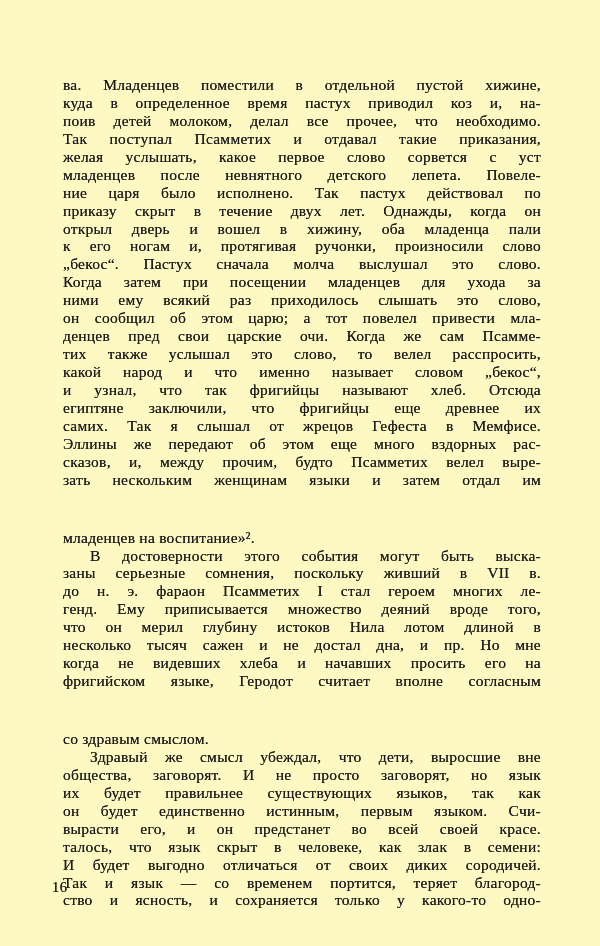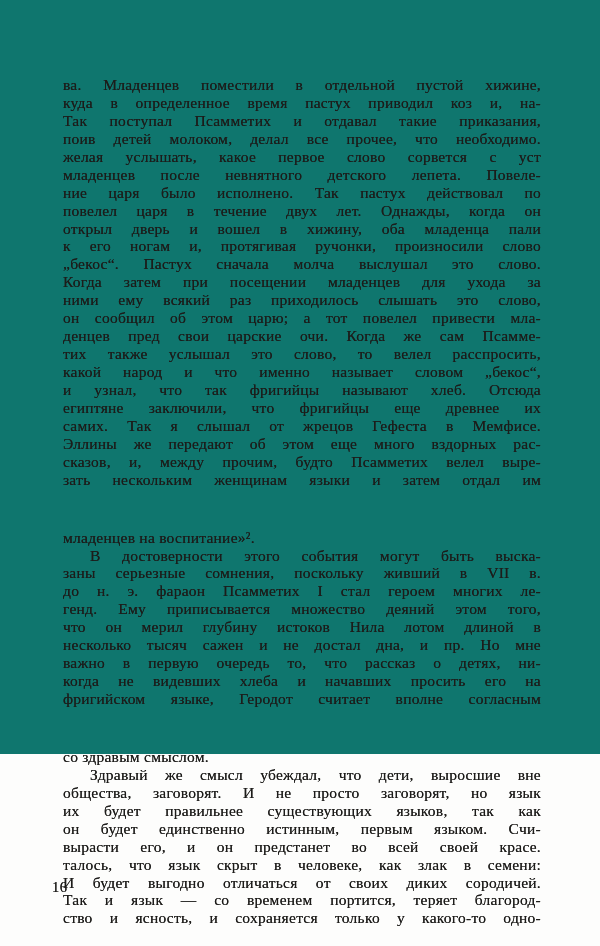--- a/index.html
+++ b/index.html
@@ -10,22 +10,22 @@
     width: 600px;
     height: 946px;
     background: #fdfdfc;
     font-family: "Liberation Serif", "DejaVu Serif", serif;
     color: #1d1c1a;
     overflow: hidden;
   }
   .page {
     position: relative;
     width: 600px;
-    height: 754px;
-    background: #0f766e;
+    height: 946px;
+    background: #fef9c3;
   }
   .text-block {
     position: absolute;
     left: 63px;
     top: 76px;
     width: 478px;
     font-size: 15.5px;
     line-height: 17.95px;
     letter-spacing: 0.25px;
     text-shadow: 0 0 0.4px rgba(25, 24, 22, 0.85);
@@ -57,26 +57,26 @@
   }
 </style>
 </head>
 <body>
 
 <div class="page">
   <div class="text-block" id="text-block">
       <div class="paragraph">
         <div class="line">ва. Младенцев поместили в отдельной пустой хижине,</div>
         <div class="line">куда в определенное время пастух приводил коз и, на-</div>
+        <div class="line">поив детей молоком, делал все прочее, что необходимо.</div>
         <div class="line">Так поступал Псамметих и отдавал такие приказания,</div>
-        <div class="line">поив детей молоком, делал все прочее, что необходимо.</div>
         <div class="line">желая услышать, какое первое слово сорвется с уст</div>
         <div class="line">младенцев после невнятного детского лепета. Повеле-</div>
         <div class="line">ние царя было исполнено. Так пастух действовал по</div>
-        <div class="line">повелел царя в течение двух лет. Однажды, когда он</div>
+        <div class="line">приказу скрыт в течение двух лет. Однажды, когда он</div>
         <div class="line">открыл дверь и вошел в хижину, оба младенца пали</div>
         <div class="line">к его ногам и, протягивая ручонки, произносили слово</div>
         <div class="line">„бекос“. Пастух сначала молча выслушал это слово.</div>
         <div class="line">Когда затем при посещении младенцев для ухода за</div>
         <div class="line">ними ему всякий раз приходилось слышать это слово,</div>
         <div class="line">он сообщил об этом царю; а тот повелел привести мла-</div>
         <div class="line">денцев пред свои царские очи. Когда же сам Псамме-</div>
         <div class="line">тих также услышал это слово, то велел расспросить,</div>
         <div class="line">какой народ и что именно называет словом „бекос“,</div>
         <div class="line">и узнал, что так фригийцы называют хлеб. Отсюда</div>
@@ -84,24 +84,23 @@
         <div class="line">самих. Так я слышал от жрецов Гефеста в Мемфисе.</div>
         <div class="line">Эллины же передают об этом еще много вздорных рас-</div>
         <div class="line">сказов, и, между прочим, будто Псамметих велел выре-</div>
         <div class="line">зать нескольким женщинам языки и затем отдал им</div>
         <div class="line para-end">младенцев на воспитание»².</div>
       </div>
       <div class="paragraph">
         <div class="line indent">В достоверности этого события могут быть выска-</div>
         <div class="line">заны серьезные сомнения, поскольку живший в VII в.</div>
         <div class="line">до н. э. фараон Псамметих I стал героем многих ле-</div>
-        <div class="line">генд. Ему приписывается множество деяний этом того,</div>
+        <div class="line">генд. Ему приписывается множество деяний вроде того,</div>
         <div class="line">что он мерил глубину истоков Нила лотом длиной в</div>
         <div class="line">несколько тысяч сажен и не достал дна, и пр. Но мне</div>
-        <div class="line">важно в первую очередь то, что рассказ о детях, ни-</div>
         <div class="line">когда не видевших хлеба и начавших просить его на</div>
         <div class="line">фригийском языке, Геродот считает вполне согласным</div>
         <div class="line para-end">со здравым смыслом.</div>
       </div>
       <div class="paragraph">
         <div class="line indent">Здравый же смысл убеждал, что дети, выросшие вне</div>
         <div class="line">общества, заговорят. И не просто заговорят, но язык</div>
         <div class="line">их будет правильнее существующих языков, так как</div>
         <div class="line">он будет единственно истинным, первым языком. Счи-</div>
         <div class="line">вырасти его, и он предстанет во всей своей красе.</div>

